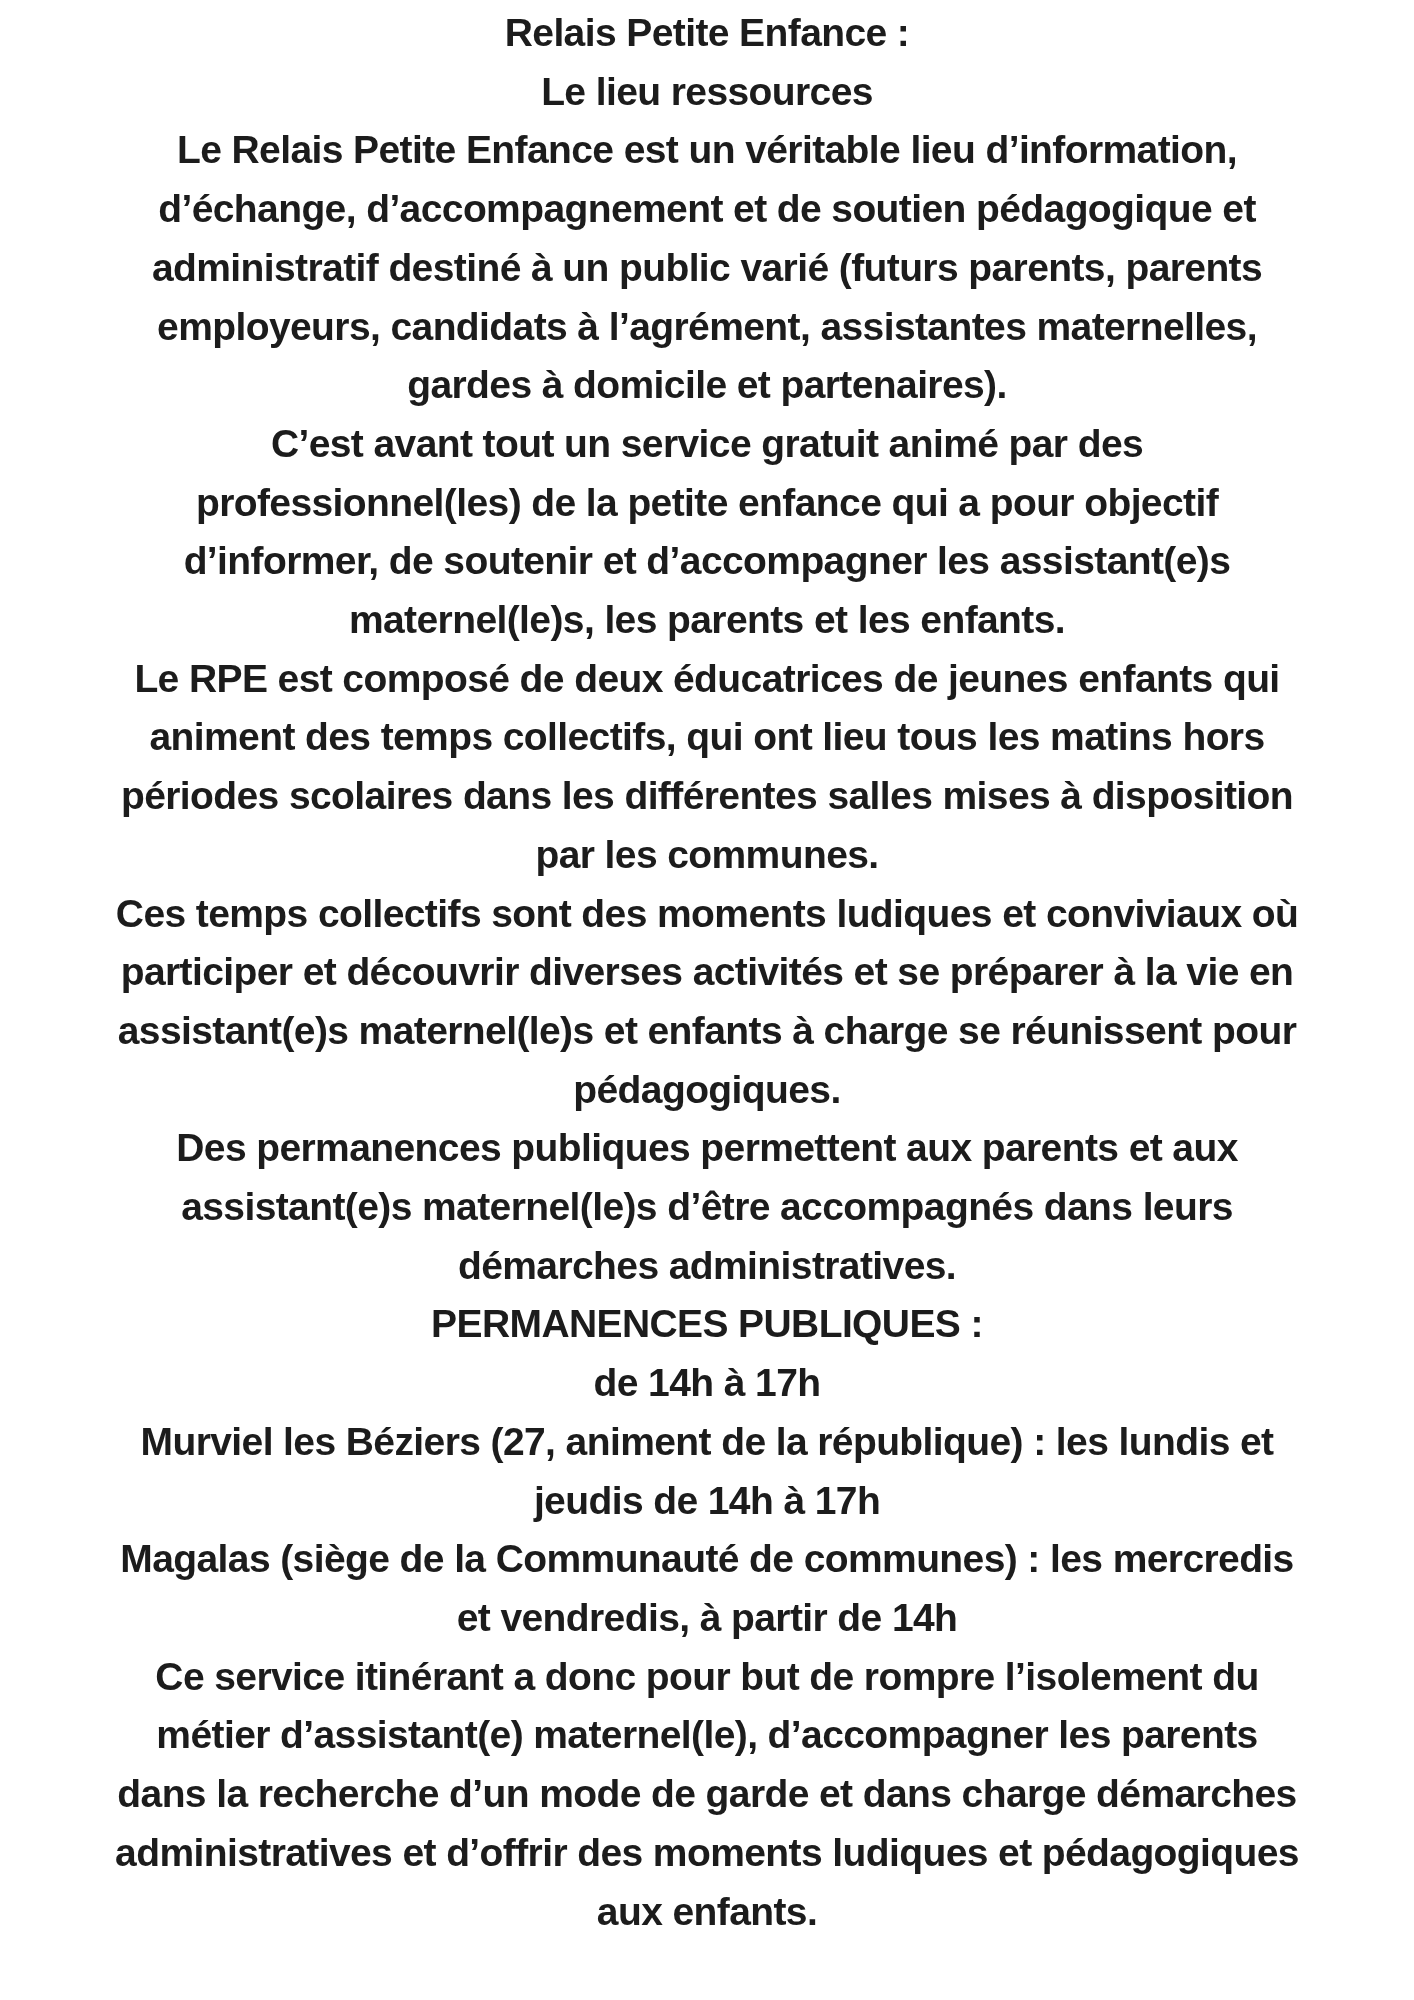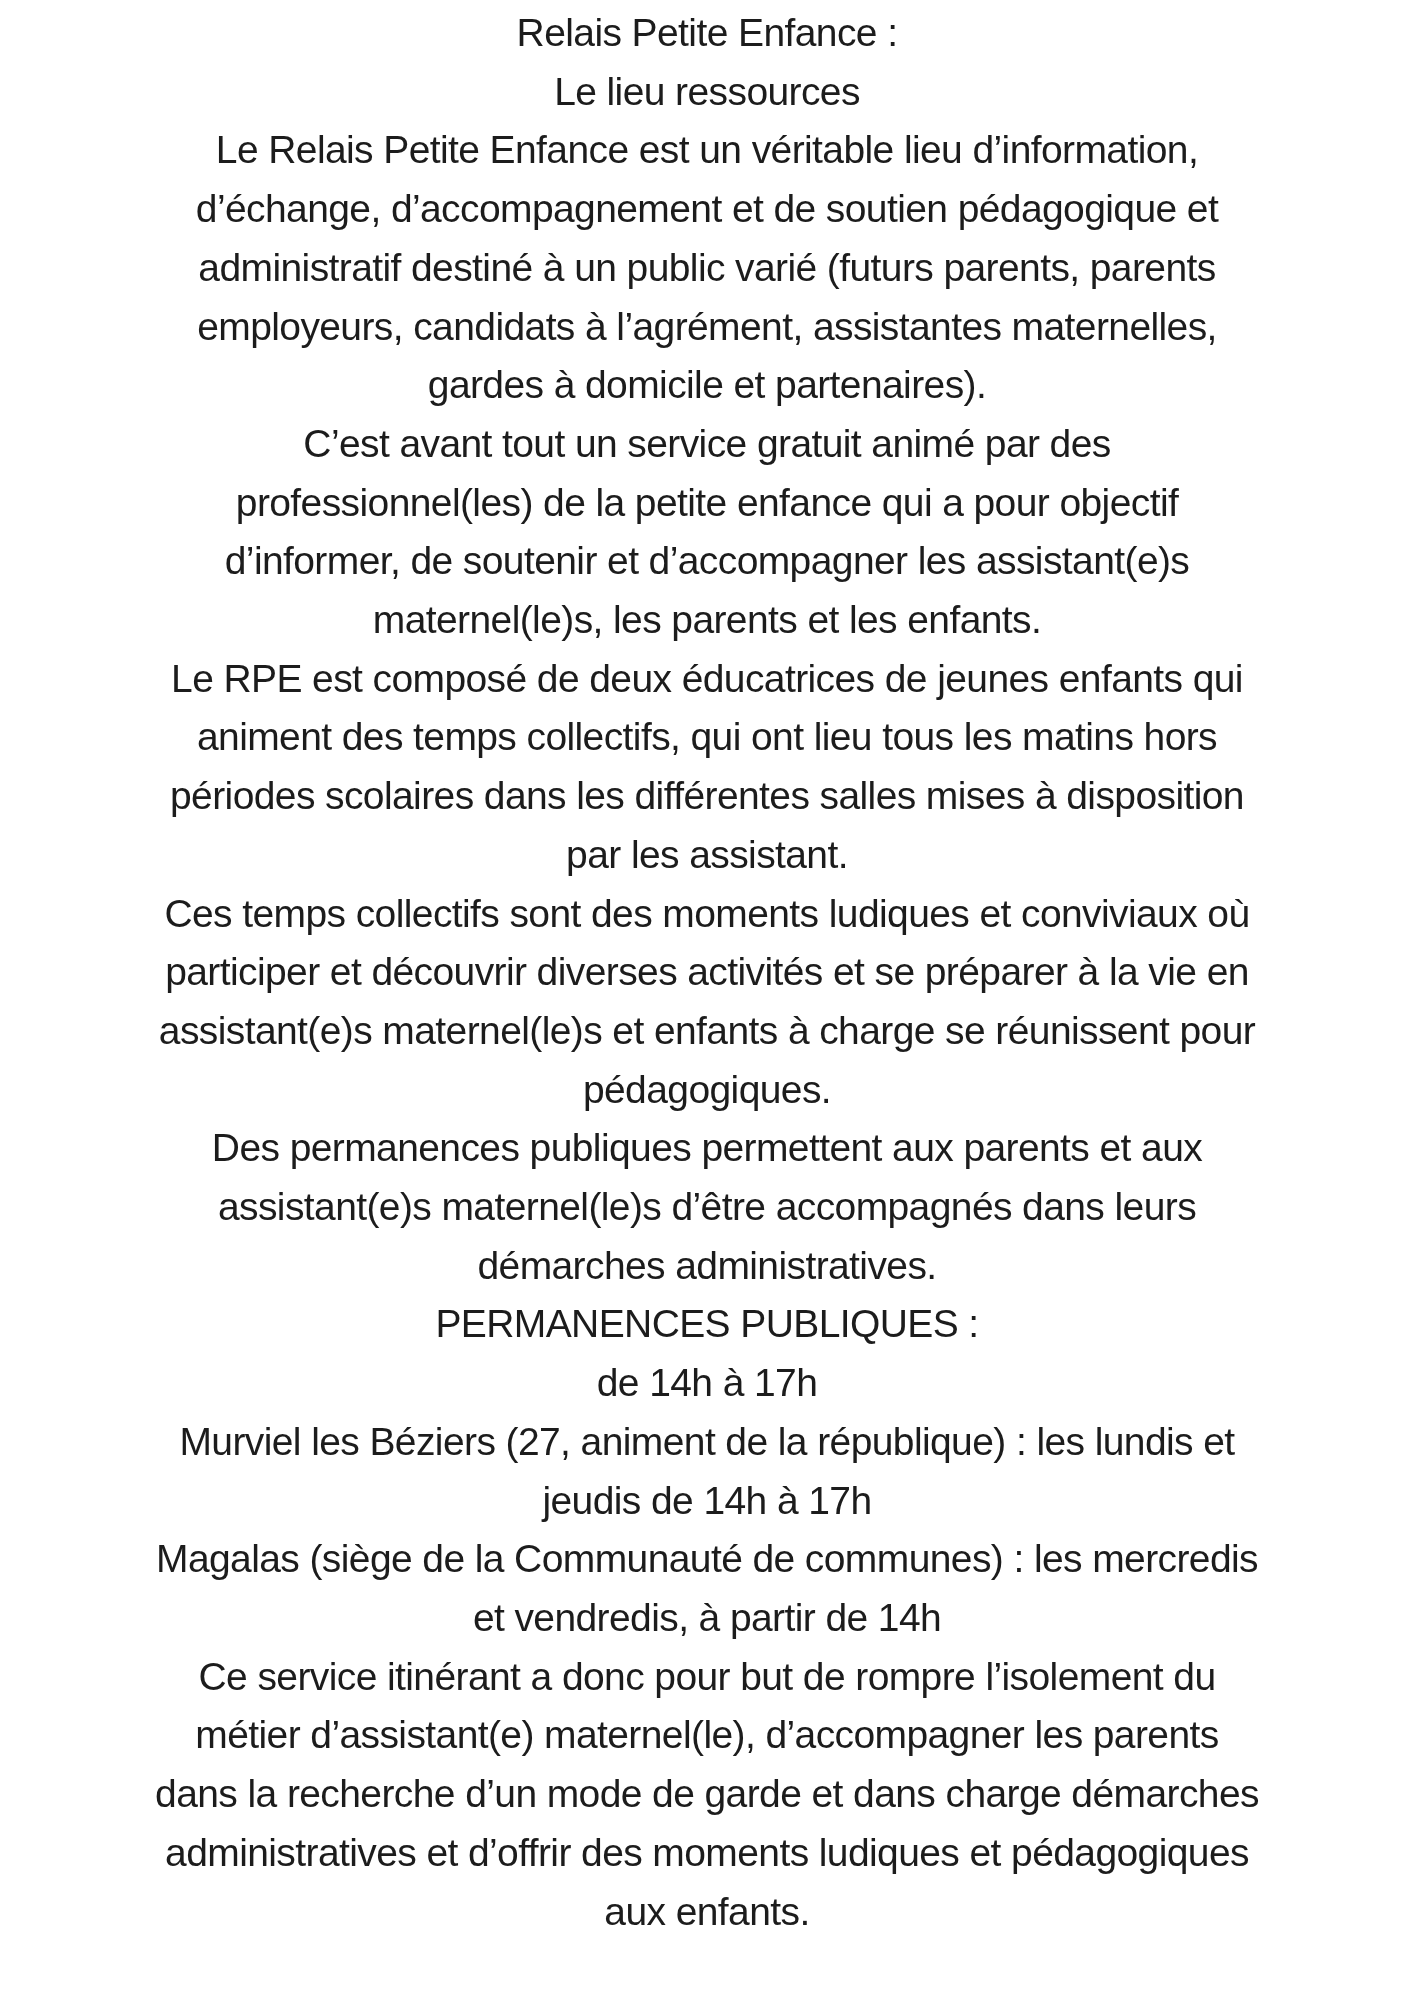--- a/index.html
+++ b/index.html
@@ -17,21 +17,21 @@
     padding-top: 4px;
   }
   .line {
     margin: 0;
     text-align: center;
     white-space: nowrap;
     font-family: "Liberation Sans", "DejaVu Sans", sans-serif;
     font-stretch: semi-condensed;
     font-size: 39px;
     line-height: 58.7px;
-    font-weight: 400;
+    font-weight: 700;
     color: #1c1c1c;
     letter-spacing: -0.6px;
   }
 </style>
 </head>
 <body>
 
 <main class="page">
   <p class="line">Relais Petite Enfance :</p>
   <p class="line">Le lieu ressources</p>
@@ -40,21 +40,21 @@
   <p class="line">administratif destiné à un public varié (futurs parents, parents</p>
   <p class="line">employeurs, candidats à l’agrément, assistantes maternelles,</p>
   <p class="line">gardes à domicile et partenaires).</p>
   <p class="line">C’est avant tout un service gratuit animé par des</p>
   <p class="line">professionnel(les) de la petite enfance qui a pour objectif</p>
   <p class="line">d’informer, de soutenir et d’accompagner les assistant(e)s</p>
   <p class="line">maternel(le)s, les parents et les enfants.</p>
   <p class="line">Le RPE est composé de deux éducatrices de jeunes enfants qui</p>
   <p class="line">animent des temps collectifs, qui ont lieu tous les matins hors</p>
   <p class="line">périodes scolaires dans les différentes salles mises à disposition</p>
-  <p class="line">par les assistant.</p>
+  <p class="line">par les communes.</p>
   <p class="line">Ces temps collectifs sont des moments ludiques et conviviaux où</p>
   <p class="line">participer et découvrir diverses activités et se préparer à la vie en</p>
   <p class="line">assistant(e)s maternel(le)s et enfants à charge se réunissent pour</p>
   <p class="line">pédagogiques.</p>
   <p class="line">Des permanences publiques permettent aux parents et aux</p>
   <p class="line">assistant(e)s maternel(le)s d’être accompagnés dans leurs</p>
   <p class="line">démarches administratives.</p>
   <p class="line">PERMANENCES PUBLIQUES :</p>
   <p class="line">de 14h à 17h</p>
   <p class="line">Murviel les Béziers (27, animent de la république) : les lundis et</p>

